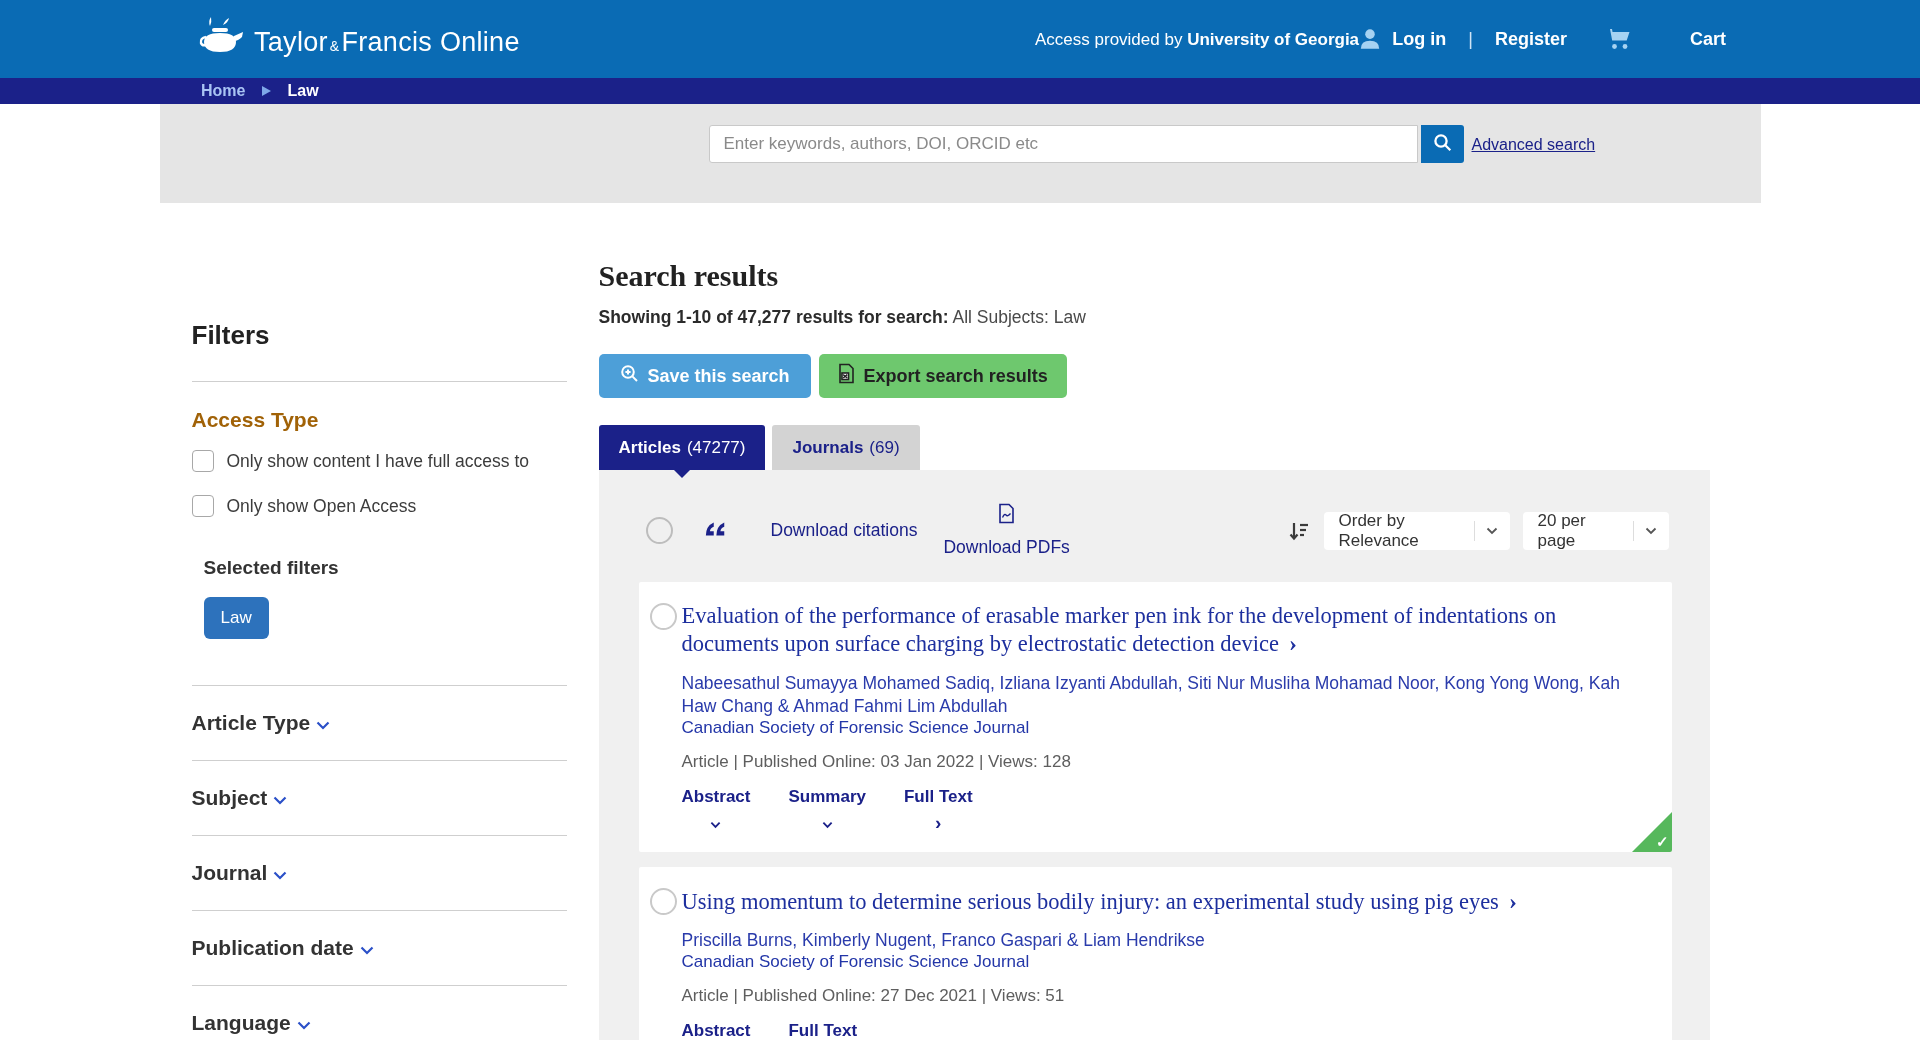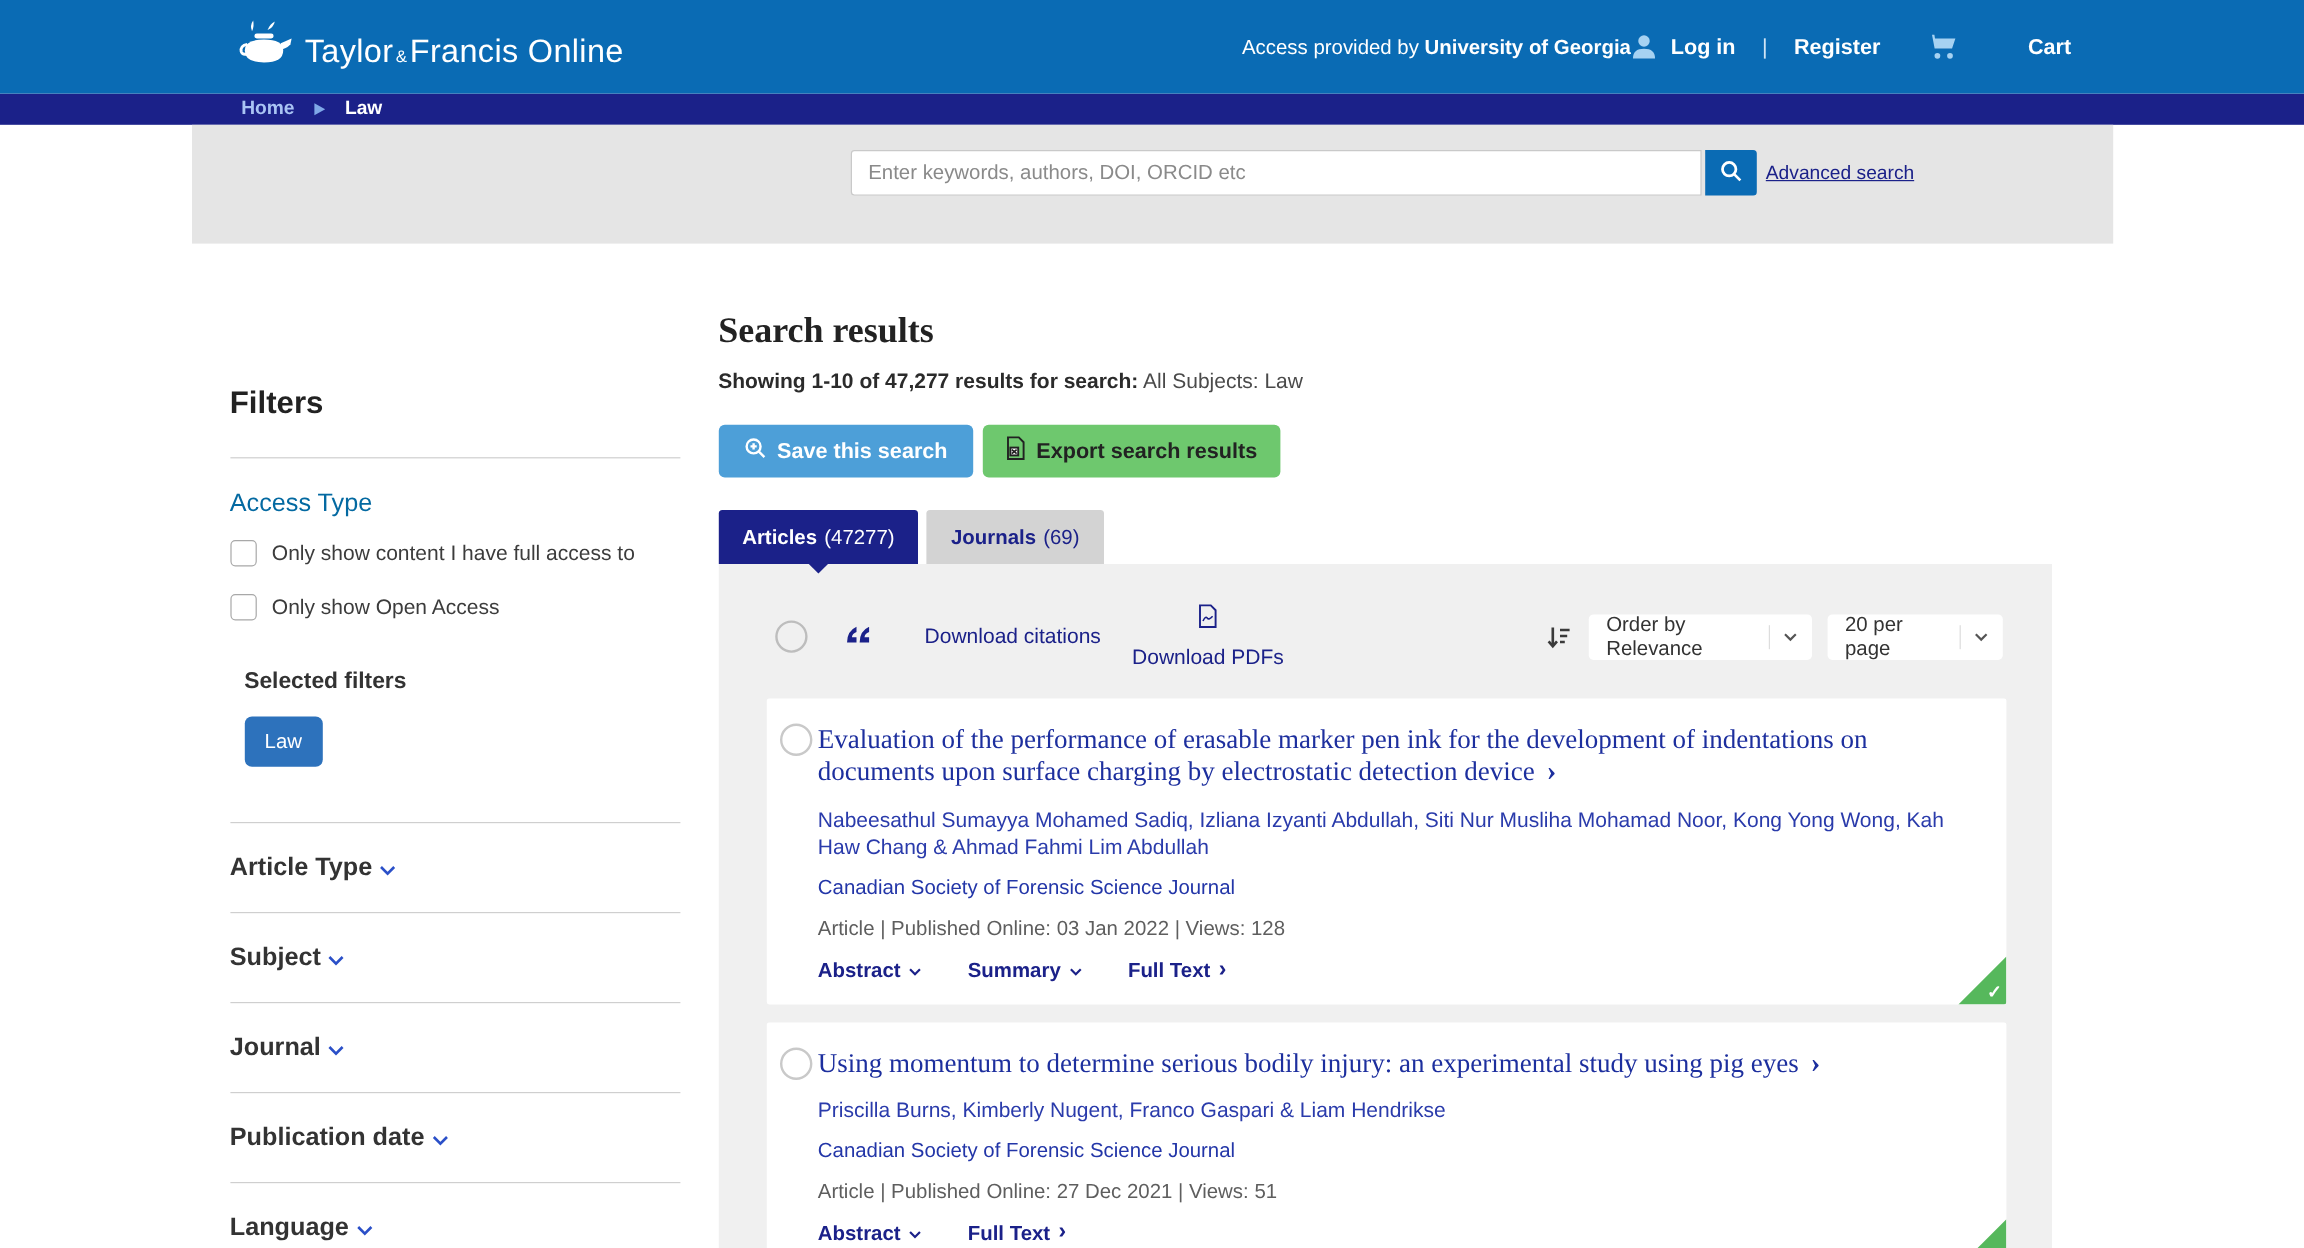--- a/index.html
+++ b/index.html
@@ -33,21 +33,21 @@
   .advanced-link { position:absolute; left:1312px; top:32px; font-size:16px; color:#1b2189; text-decoration:underline; cursor:pointer; }
 
   
   .main-wrap { width:1601px; margin:0 auto; display:flex; }
   .filters-col { width:439px; padding:117px 0 0 32px; flex:none; }
   .results-col { flex:1; }
 
   
   .filters-title { font-size:26px; font-weight:700; color:#222; }
   .f-divider { border:none; border-top:1px solid #cfcfcf; width:375px; margin:30px 0 0; }
-  .access-type-title { font-size:21px; font-weight:400; color:#0369a1; margin:26px 0 18px; }
+  .access-type-title { font-size:21px; font-weight:700; color:#a16207; margin:26px 0 18px; }
   .chk-row { display:flex; align-items:flex-start; gap:13px; margin-bottom:23px; width:375px; cursor:pointer; }
   .chk-box { width:22px; height:22px; border:1px solid #a8a8a8; border-radius:4px; background:#fff; flex:none; }
   .chk-label { font-size:17.5px; color:#3c3c3c; line-height:22px; }
   .selected-title { font-size:19px; font-weight:700; color:#333; margin:40px 0 0 12px; }
   .chip { display:inline-block; margin:18px 0 0 12px; padding:11px 17px; background:#2d72bc; color:#fff; font-size:17px; border-radius:6px; cursor:pointer; }
   .f-section { width:375px; padding:25px 0; border-bottom:1px solid #cfcfcf; cursor:pointer; display:flex; align-items:center; }
   .f-section:first-of-type { border-top:1px solid #cfcfcf; margin-top:46px; }
   .f-section h3 { font-size:21px; font-weight:700; color:#333; }
   .f-chev { margin-left:6px; display:inline-flex; margin-top:4px; }
 
@@ -80,24 +80,24 @@
   .select-order { width:186px; margin-left:14px; }
   .select-pp { width:146px; margin-left:13px; }
 
   
   .card { position:relative; background:#fff; border-radius:2px; margin:24px 38px 0 40px; padding:20px 40px 18px 43px; overflow:hidden; }
   .card + .card { margin-top:15px; }
   .card .sel-circle { position:absolute; left:11px; top:21px; border-color:#c9c9c9; }
   .a-title { font-family:"Liberation Serif", serif; font-size:22.5px; font-weight:400; color:#1d2f9e; line-height:1.22; cursor:pointer; }
   .a-title .t-chev { font-size:24px; margin-left:10px; font-weight:700; }
   .a-authors { margin-top:13px; font-size:17.5px; color:#2a3bab; line-height:1.32; cursor:pointer; }
-  .a-journal { margin-top:12px; font-size:17px; color:#2336a8; display:inline-block; cursor:pointer; }
+  .a-journal { font-size:17px; color:#2336a8; display:inline-block; cursor:pointer; }
   .a-meta { margin-top:14px; font-size:17px; color:#5e5e5e; display:block; }
   .a-links { margin-top:15px; display:flex; gap:38px; }
-  .a-link { font-size:17px; font-weight:700; color:#1b2189; display:flex; align-items:center; gap:7px; cursor:pointer; text-decoration:none; }
+  .a-link { font-size:17px; font-weight:700; color:#1b2189; display:flex; align-items:center; gap:7px; cursor:pointer; text-decoration:none;flex-direction:column; }
   .a-link .l-arrow { font-size:19px; margin-top:-2px; }
   .corner { position:absolute; right:0; bottom:0; width:0; height:0; border-left:40px solid transparent; border-bottom:40px solid #56b85c; }
   .corner-check { position:absolute; right:3px; bottom:1px; color:#fff; font-size:15px; font-weight:700; }
 </style>
 </head>
 <body>
 
 <header class="site-header">
   <div class="brand">
     <span>

